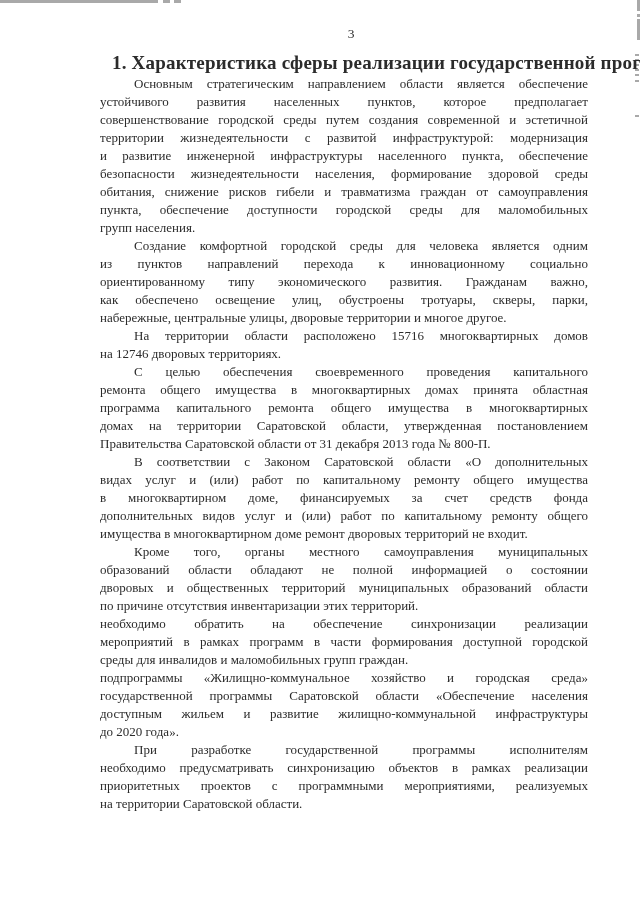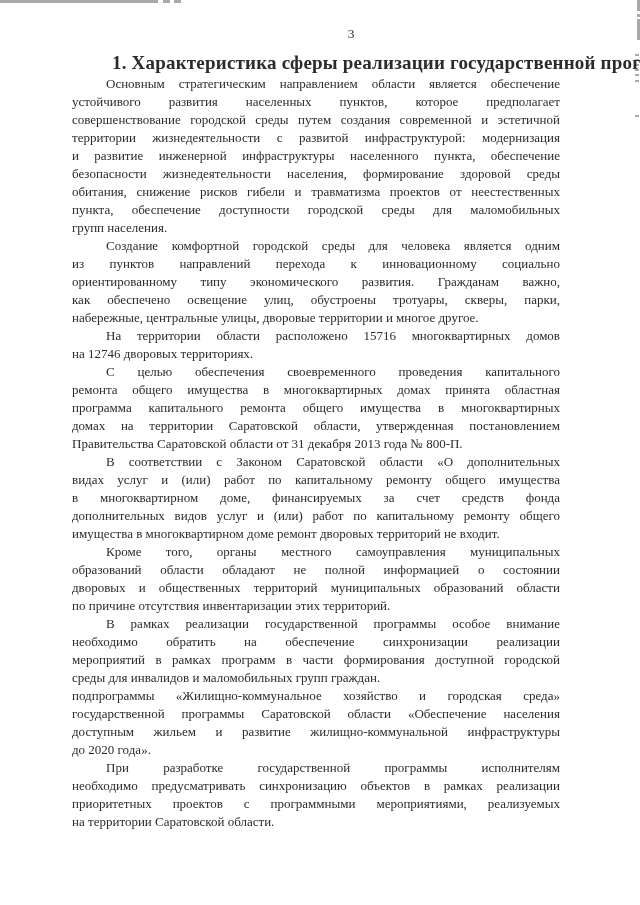--- a/index.html
+++ b/index.html
@@ -16,21 +16,21 @@
     box-sizing: border-box; padding-left: 46px;
     text-align: center; font-size: 13.5px;
   }
   .doc-heading {
     position: absolute; top: 52px; left: 84px; width: 488px;
     box-sizing: border-box; padding-left: 28px;
     text-align: center; font-weight: bold; font-size: 19px;
     white-space: nowrap; letter-spacing: 0.2px;
   }
   .body-text {
-    position: absolute; top: 75px; left: 72px; width: 488px;
+    position: absolute; top: 75px; left: 100px; width: 488px;
     font-size: 13px; line-height: 18px;
   }
   .para { margin: 0; }
   .line {
     text-align: justify;
     text-align-last: justify;
     -moz-text-align-last: justify;
     overflow: hidden; white-space: normal;
     height: 18px;
   }
@@ -72,21 +72,21 @@
 <div class="page-number">3</div>
 <div class="doc-heading">1. Характеристика сферы реализации государственной программы</div>
 <div class="body-text">
     <div class="para">
       <div class="line first">Основным стратегическим направлением области является обеспечение</div>
       <div class="line">устойчивого развития населенных пунктов, которое предполагает</div>
       <div class="line">совершенствование городской среды путем создания современной и эстетичной</div>
       <div class="line">территории жизнедеятельности с развитой инфраструктурой: модернизация</div>
       <div class="line">и развитие инженерной инфраструктуры населенного пункта, обеспечение</div>
       <div class="line">безопасности жизнедеятельности населения, формирование здоровой среды</div>
-      <div class="line">обитания, снижение рисков гибели и травматизма проектов от неестественных</div>
+      <div class="line">обитания, снижение рисков гибели и травматизма граждан от самоуправления</div>
       <div class="line">пункта, обеспечение доступности городской среды для маломобильных</div>
       <div class="line last">групп населения.</div>
     </div>
     <div class="para">
       <div class="line first">Создание комфортной городской среды для человека является одним</div>
       <div class="line">из пунктов направлений перехода к инновационному социально</div>
       <div class="line">ориентированному типу экономического развития. Гражданам важно,</div>
       <div class="line">как обеспечено освещение улиц, обустроены тротуары, скверы, парки,</div>
       <div class="line last">набережные, центральные улицы, дворовые территории и многое другое.</div>
     </div>
@@ -108,21 +108,20 @@
       <div class="line">дополнительных видов услуг и (или) работ по капитальному ремонту общего</div>
       <div class="line last">имущества в многоквартирном доме ремонт дворовых территорий не входит.</div>
     </div>
     <div class="para">
       <div class="line first">Кроме того, органы местного самоуправления муниципальных</div>
       <div class="line">образований области обладают не полной информацией о состоянии</div>
       <div class="line">дворовых и общественных территорий муниципальных образований области</div>
       <div class="line last">по причине отсутствия инвентаризации этих территорий.</div>
     </div>
     <div class="para">
-      <div class="line first">В рамках реализации государственной программы особое внимание</div>
       <div class="line">необходимо обратить на обеспечение синхронизации реализации</div>
       <div class="line">мероприятий в рамках программ в части формирования доступной городской</div>
       <div class="line last">среды для инвалидов и маломобильных групп граждан.</div>
     </div>
     <div class="para">
       <div class="line">подпрограммы «Жилищно-коммунальное хозяйство и городская среда»</div>
       <div class="line">государственной программы Саратовской области «Обеспечение населения</div>
       <div class="line">доступным жильем и развитие жилищно-коммунальной инфраструктуры</div>
       <div class="line last">до 2020 года».</div>
     </div>

